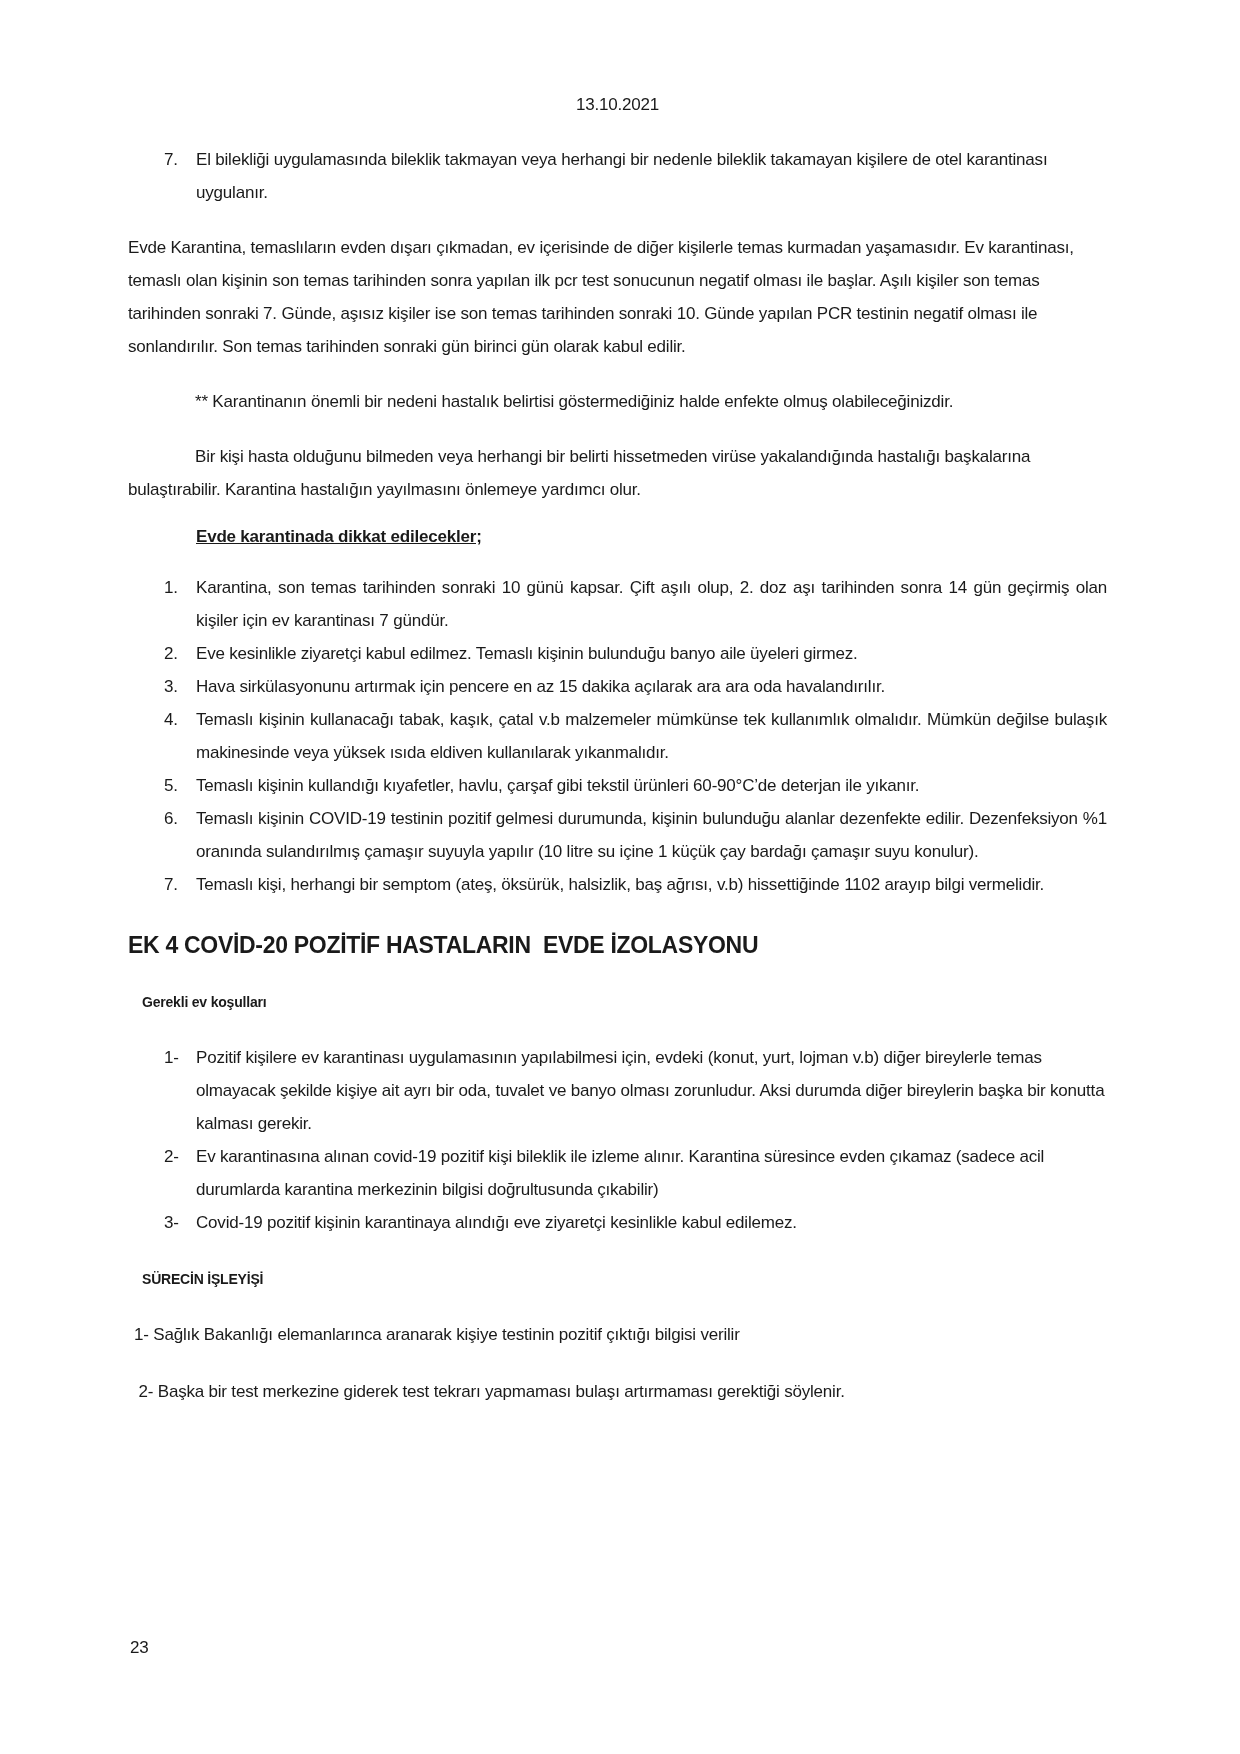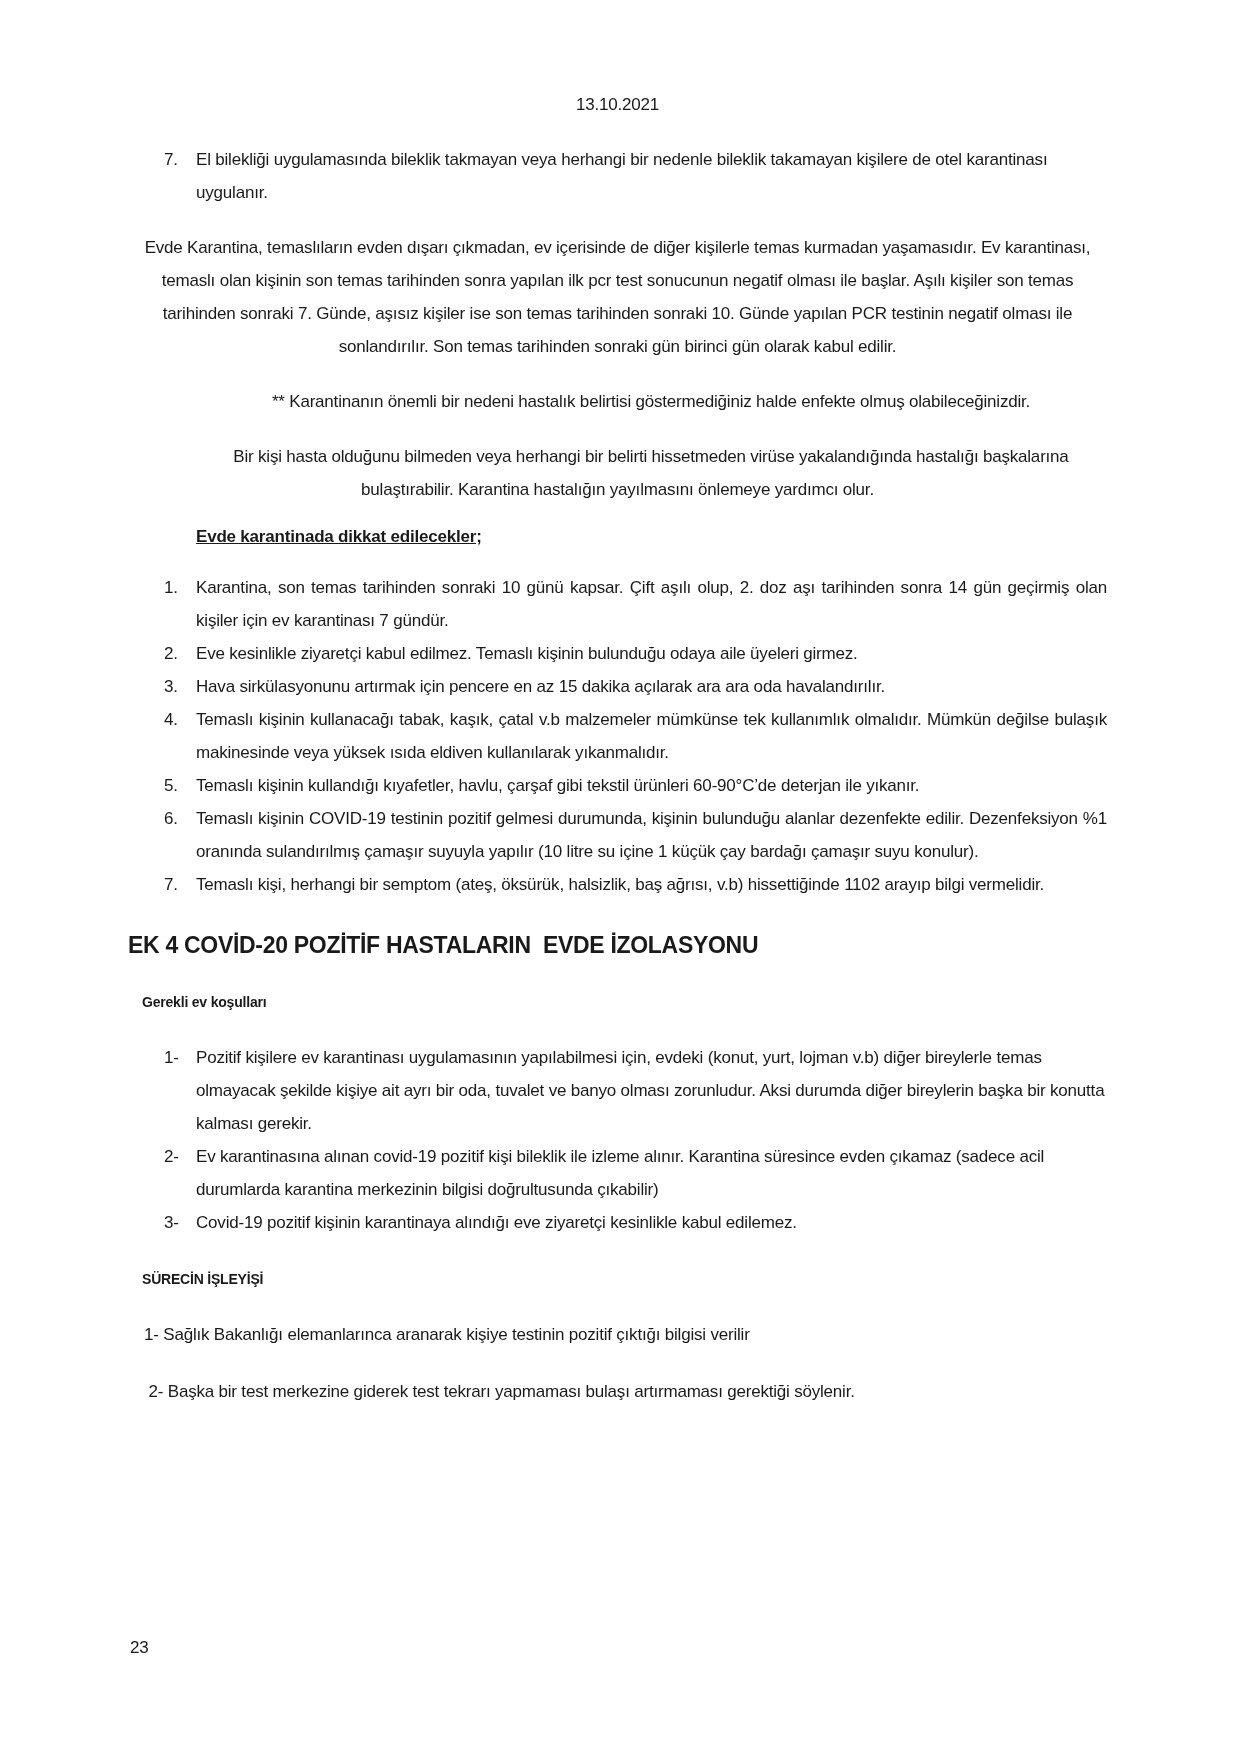--- a/index.html
+++ b/index.html
@@ -22,21 +22,21 @@
     color: #1a1a1a;
   }
   .doc-date {
     text-align: center;
     margin: 0 0 22px 0;
   }
   p {
     margin: 0 0 14px 0;
   }
   .para {
-    text-align: center;
+    text-align: left;
   }
   .indented {
     text-indent: 67px;
   }
   .list {
     margin: 0 0 14px 0;
   }
   .list-item {
     display: flex;
     align-items: flex-start;
@@ -63,21 +63,21 @@
     letter-spacing: -0.3px;
     margin: 28px 0 24px 0;
     white-space: pre-wrap;
   }
   .heading-sub {
     font-weight: bold;
     font-size: 14px;
     margin: 24px 0 22px 14px;
   }
   .process-para {
-    margin: 0 0 24px 16px;
+    margin: 0 0 24px 6px;
     white-space: pre-wrap;
   }
   .page-number {
     position: absolute;
     left: 130px;
     bottom: 90px;
   }
   .spacer-sm { height: 8px; }
 </style>
 </head>
@@ -108,21 +108,21 @@
 
   <p class="heading-underline">Evde karantinada dikkat edilecekler;</p>
 
   <div class="list">
     <div class="list-item">
       <span class="marker">1.</span>
       <span class="item-text justify">Karantina, son temas tarihinden sonraki 10 günü kapsar. Çift aşılı olup, 2. doz aşı tarihinden sonra 14 gün geçirmiş olan kişiler için ev karantinası 7 gündür.</span>
     </div>
     <div class="list-item">
       <span class="marker">2.</span>
-      <span class="item-text">Eve kesinlikle ziyaretçi kabul edilmez. Temaslı kişinin bulunduğu odaya aile üyeleri girmez.</span>
+      <span class="item-text">Eve kesinlikle ziyaretçi kabul edilmez. Temaslı kişinin bulunduğu banyo aile üyeleri girmez.</span>
     </div>
     <div class="list-item">
       <span class="marker">3.</span>
       <span class="item-text">Hava sirkülasyonunu artırmak için pencere en az 15 dakika açılarak ara ara oda havalandırılır.</span>
     </div>
     <div class="list-item">
       <span class="marker">4.</span>
       <span class="item-text justify">Temaslı kişinin kullanacağı tabak, kaşık, çatal v.b malzemeler mümkünse tek kullanımlık olmalıdır. Mümkün değilse bulaşık makinesinde veya yüksek ısıda eldiven kullanılarak yıkanmalıdır.</span>
     </div>
     <div class="list-item">

